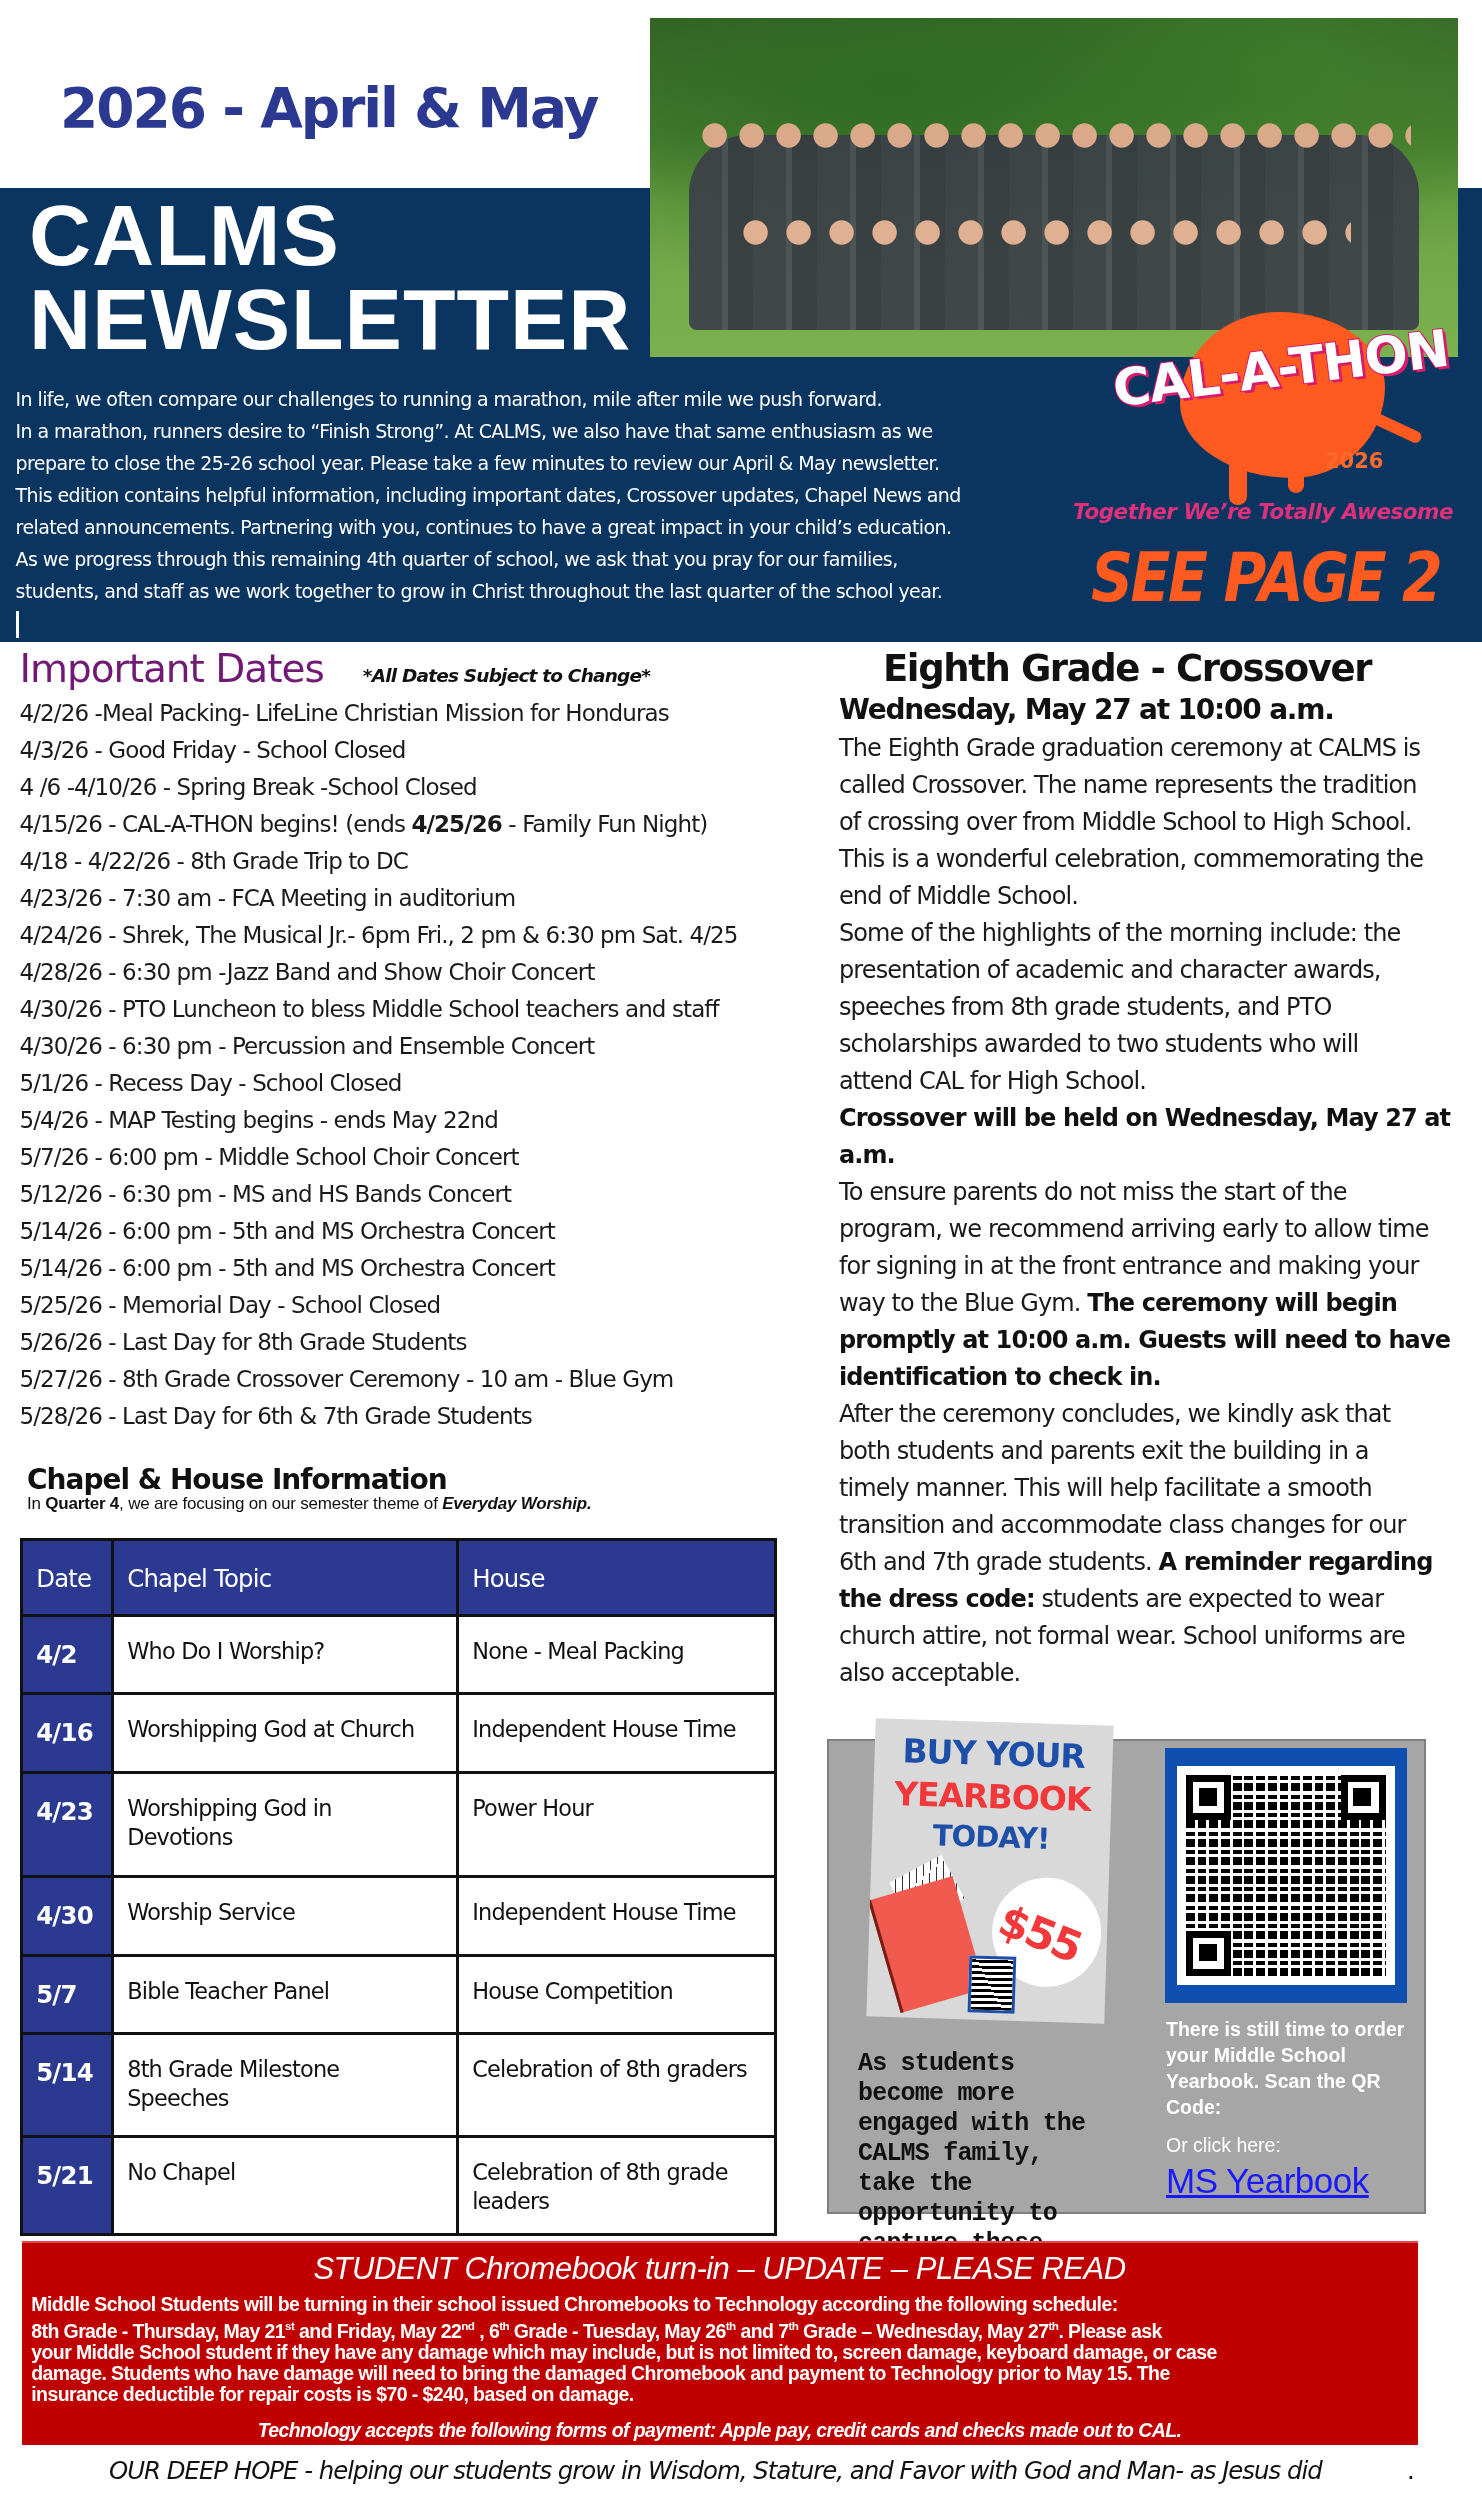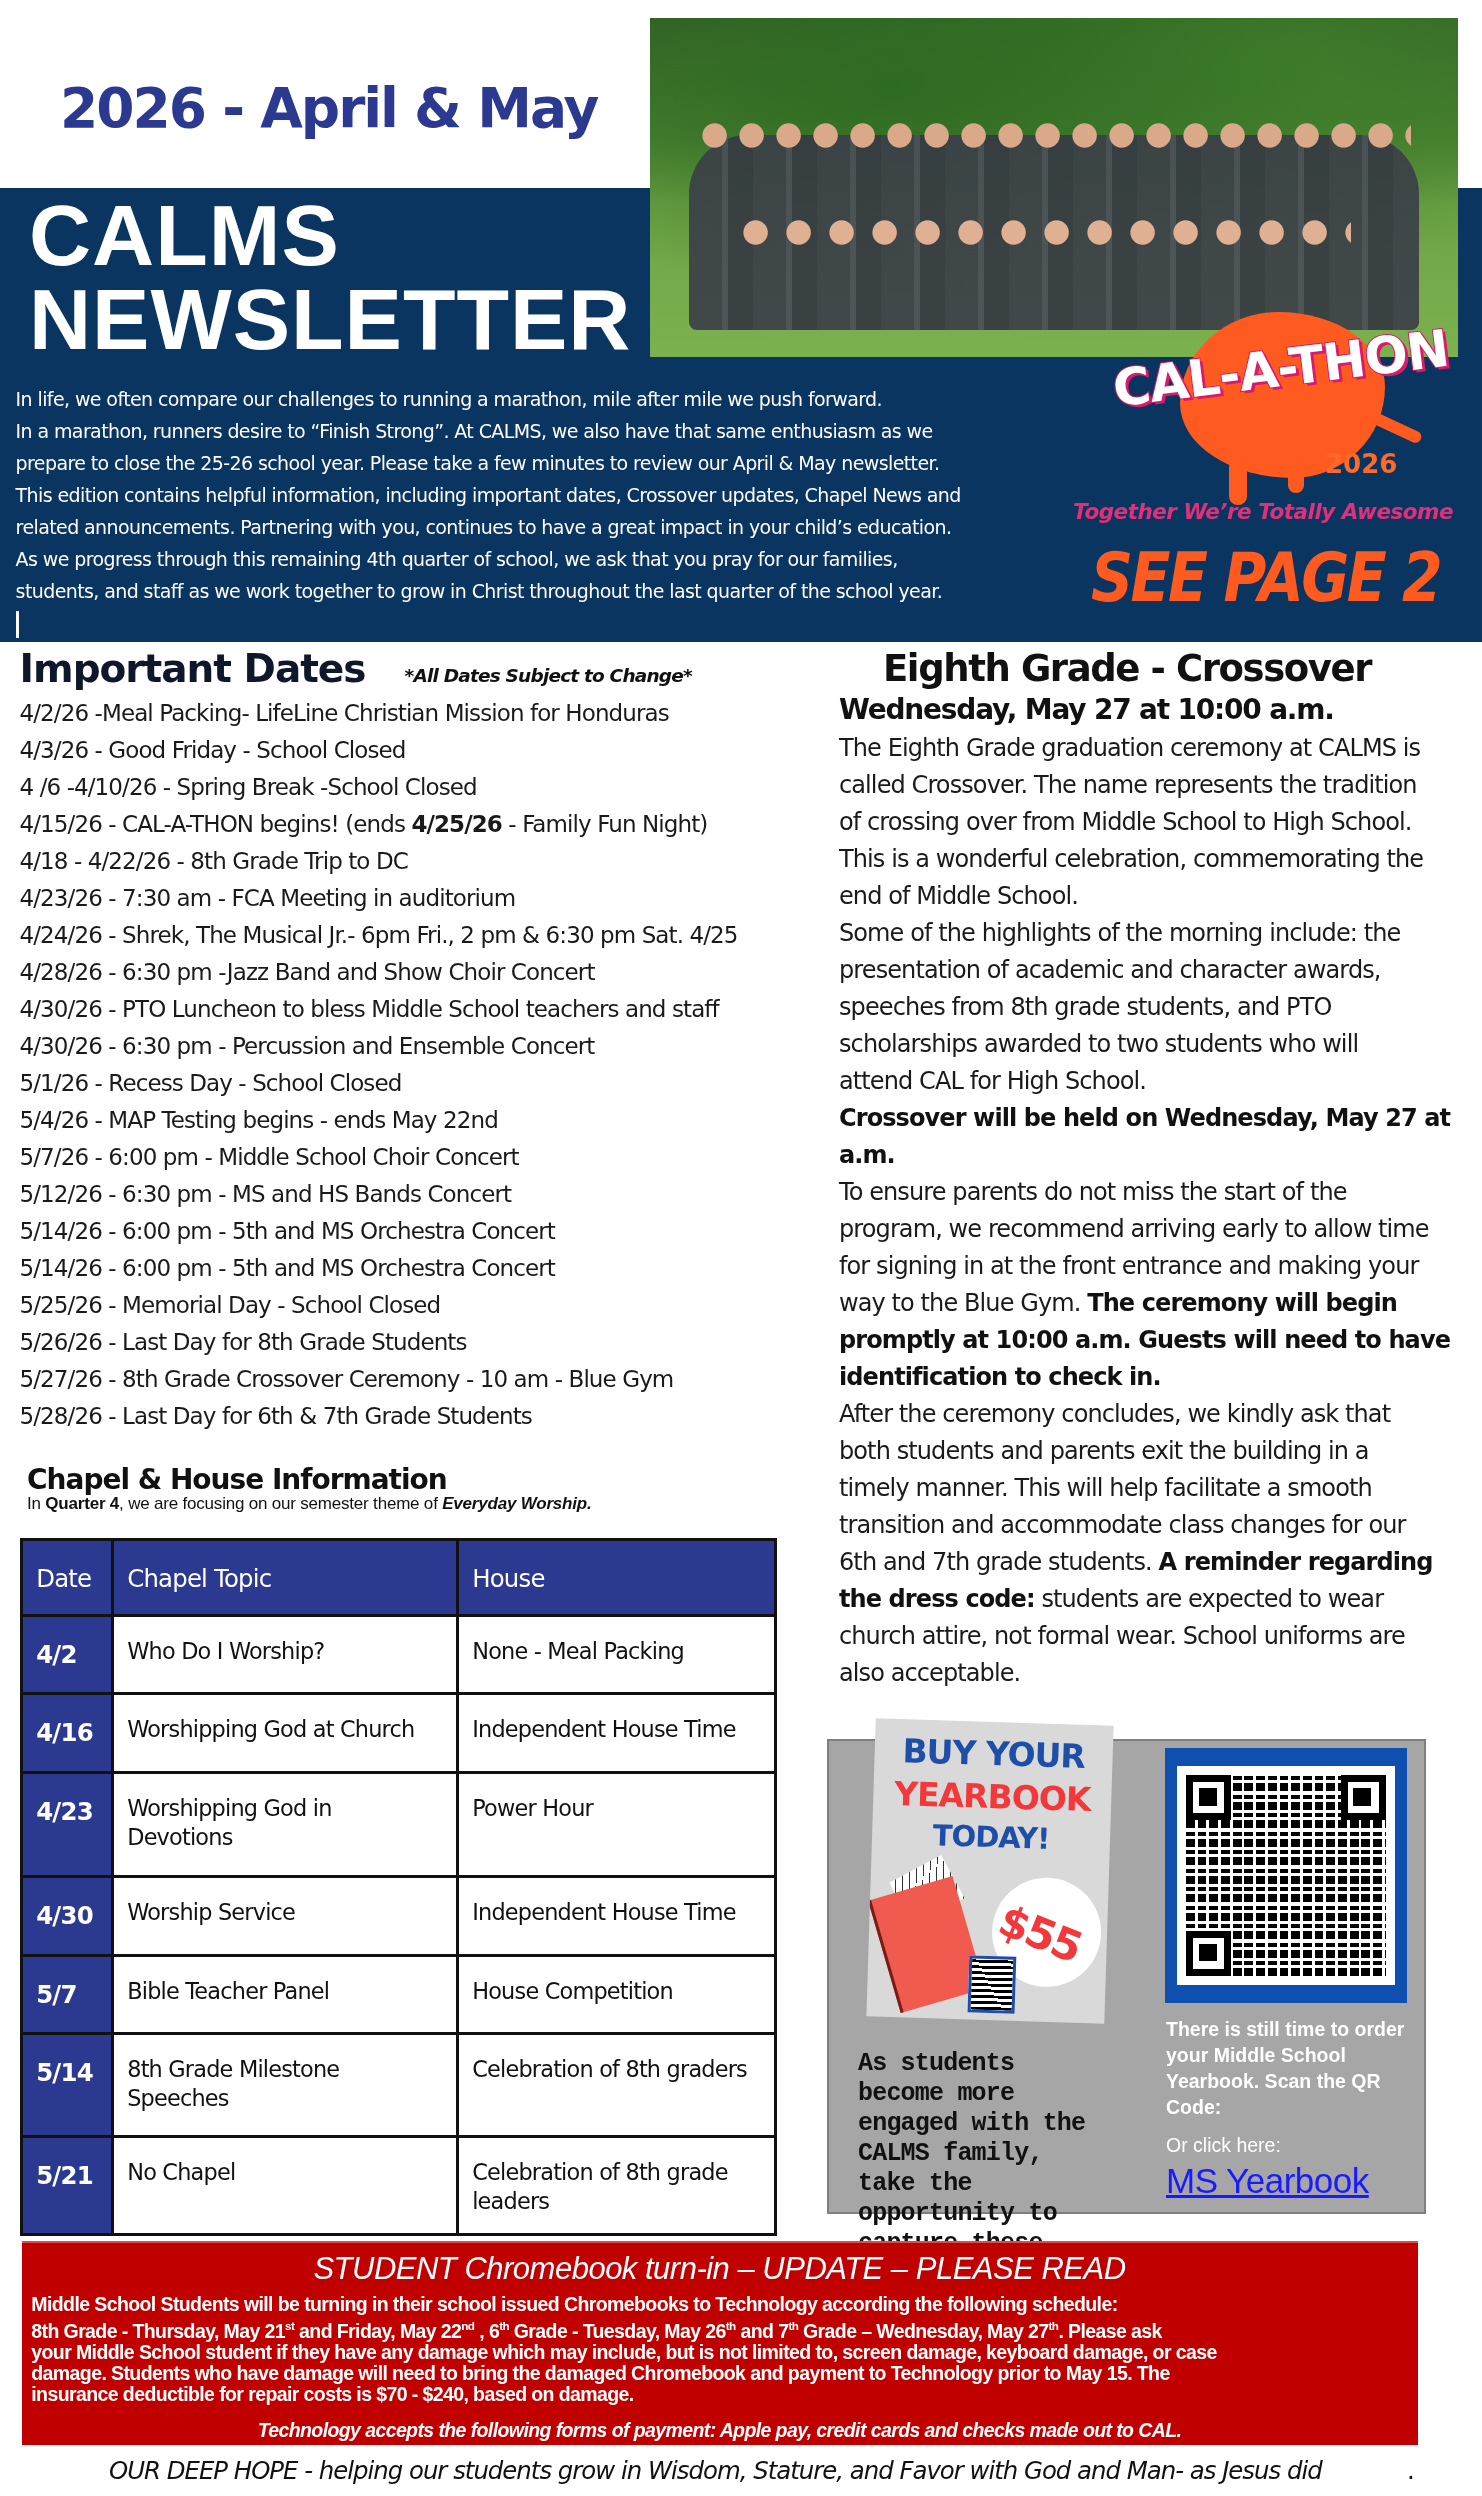--- a/index.html
+++ b/index.html
@@ -66,37 +66,37 @@
   .splat-drip3 { position: absolute; left: 283px; top: 107px; width: 68px; height: 11.7px; background: #ff5a1f; border-radius: 5.9px; transform: rotate(25deg); }
   .calathon-word {
     position: absolute; left: 39px; top: 27px;
     font-family: "DejaVu Sans", sans-serif; font-weight: bold; font-size: 51px;
     color: #ffffff; letter-spacing: -1px; transform: rotate(-7deg);
     -webkit-text-stroke: 2px #d81b6a; paint-order: stroke fill;
     text-shadow: 2.9px 2.9px 0 #d81b6a;
   }
   .calathon-year {
     position: absolute; left: 252px; top: 137px;
-    font-family: "DejaVu Sans", sans-serif; font-weight: bold; font-size: 26px; color: #ff6a2a;
+    font-family: "DejaVu Sans", sans-serif; font-weight: bold; font-size: 21px; color: #ff6a2a;
   }
   .calathon-tagline {
     position: absolute; left: 0; top: 187px; white-space: nowrap;
     font-family: "DejaVu Sans", sans-serif; font-weight: bold; font-style: italic;
     font-size: 21.5px; color: #e0307a; letter-spacing: -0.5px;
   }
   .see-page {
     position: absolute; left: 17.6px; top: 226px; white-space: nowrap;
     font-family: "DejaVu Sans", sans-serif; font-weight: bold; font-style: italic;
     font-size: 68px; color: #ff5a1f; letter-spacing: -2.9px; transform: scaleX(0.86); transform-origin: left;
   }
 
   
   .dates-section { position: absolute; left: 19.5px; top: 646px; width: 780px; }
   .dates-heading { display: flex; align-items: baseline; gap: 39px; }
-  .dates-title { font-family: "DejaVu Sans", sans-serif; font-size: 39px; font-weight: bold; letter-spacing: -1px; color: #0f172a; }
+  .dates-title { font-family: "DejaVu Sans", sans-serif; font-size: 39px; font-weight: normal; letter-spacing: -1px; color: #701a75; }
   .dates-note { font-family: "DejaVu Sans", sans-serif; font-style: italic; font-weight: bold; font-size: 18.5px; letter-spacing: -0.8px; }
   .dates-list { list-style: none; margin-top: 3.9px; }
   .dates-list li {
     font-family: "DejaVu Sans", sans-serif; font-size: 23px; line-height: 37px;
     letter-spacing: -0.9px; white-space: nowrap; color: #1a1a1a;
   }
   .dates-list li b { font-weight: bold; }
 
   .chapel-heading { position: absolute; left: 27px; top: 1463px; }
   .chapel-title { font-family: "DejaVu Sans", sans-serif; font-weight: bold; font-size: 28px; letter-spacing: -1px; }

